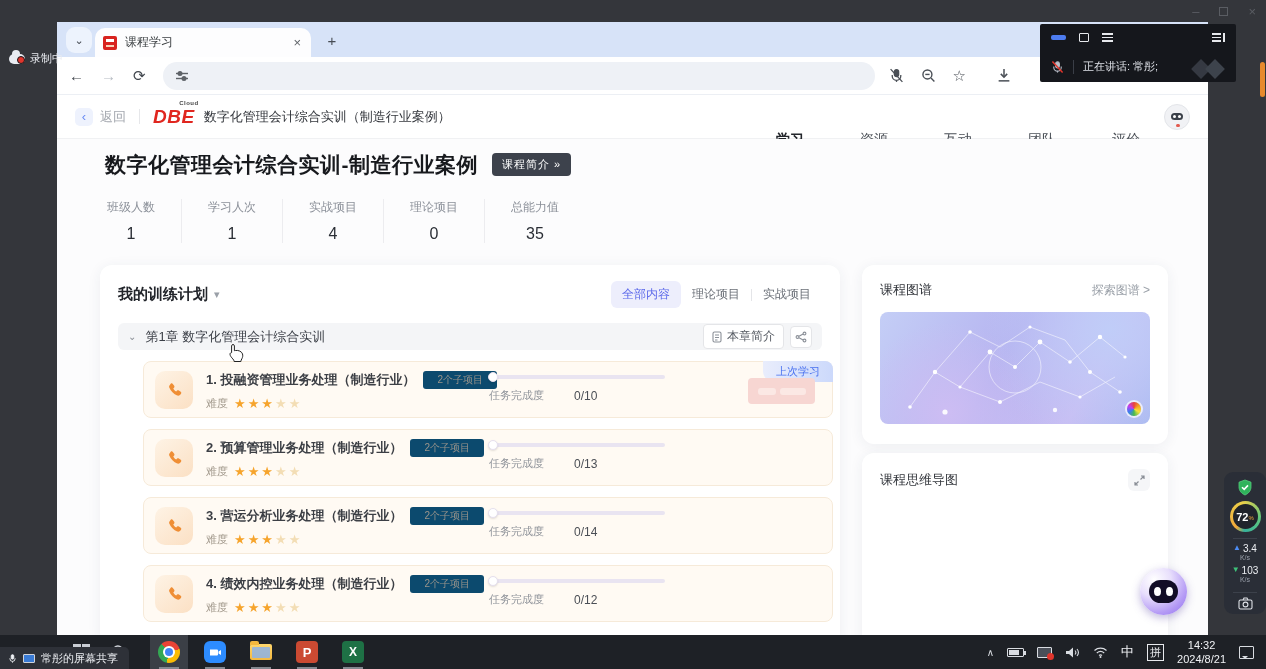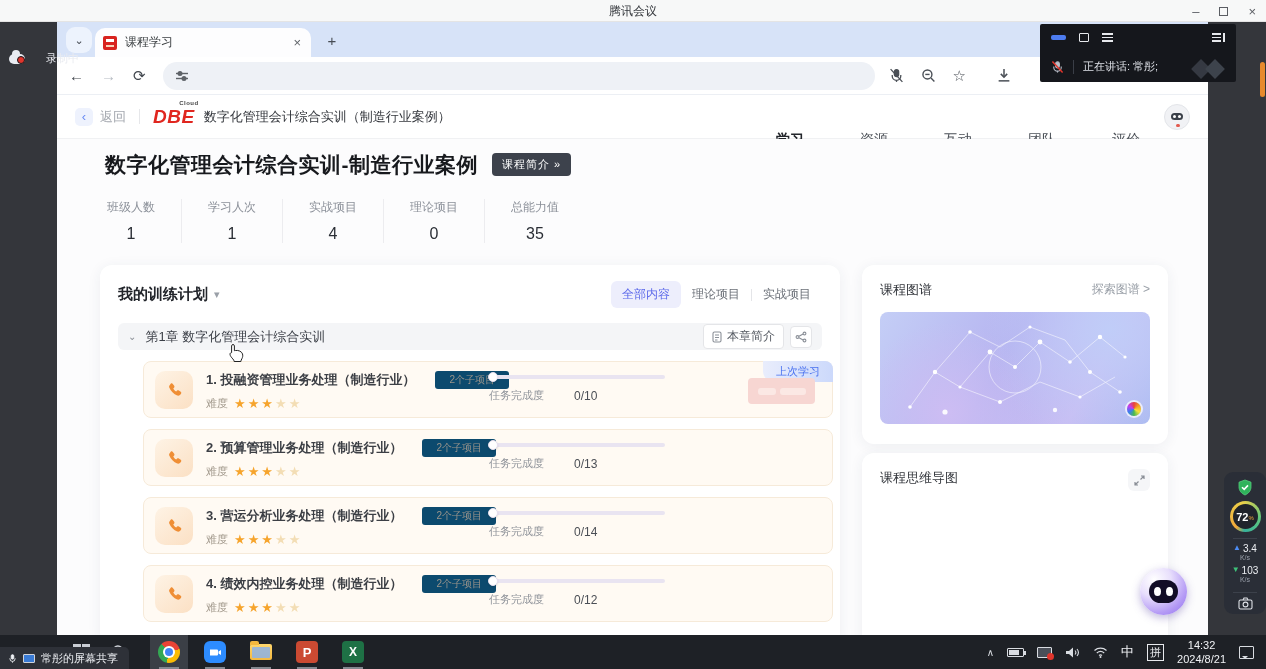--- a/index.html
+++ b/index.html
@@ -83,21 +83,21 @@
   #chapter-row{margin-top:15px;height:27px;background:#f4f5f7;border-radius:6px;display:flex;align-items:center;padding:0 10px;}
   #chapter-row .chev{font-size:10px;color:#8b9097;}
   #chapter-row .ch-title{font-size:13px;color:#3b3f47;margin-left:9px;}
   #chapter-actions{margin-left:auto;display:flex;align-items:center;gap:6px;}
   .ch-btn{display:flex;align-items:center;gap:5px;background:#fff;border:1px solid #e4e5e8;border-radius:4px;padding:3px 8px;font-size:12px;color:#565b63;}
   .ch-sq{width:22px;height:22px;border:1px solid #e4e5e8;border-radius:4px;background:#fff;display:flex;align-items:center;justify-content:center;}
 
   #plan-items{margin-top:11px;padding-left:25px;}
   .plan-item{position:relative;width:690px;height:57px;background:#fffaf3;border:1px solid #f6ead9;border-radius:8px;margin-bottom:11px;}
   .pi-icon{position:absolute;left:11px;top:9px;width:38px;height:38px;border-radius:10px;background:linear-gradient(140deg,#fef3e5,#fbe0c4);display:flex;align-items:center;justify-content:center;}
-  .pi-titlerow{position:absolute;left:62px;top:9px;display:flex;align-items:center;gap:20px;}
+  .pi-titlerow{position:absolute;left:62px;top:9px;display:flex;align-items:center;gap:8px;}
   .pi-title{font-size:13px;font-weight:700;color:#3c3f45;}
   .pi-badge{font-size:10px;color:#9a948b;background:#0c4a6e;border-radius:3px;padding:2px 14px;}
   .pi-diff{position:absolute;left:62px;top:32px;display:flex;align-items:center;gap:6px;}
   .pi-diff .dlabel{font-size:11px;color:#a39a8d;}
   .stars span{font-size:13px;letter-spacing:2px;}
   .stars .on{color:#f6a42c;}
   .stars .off{color:#f3ddb4;}
   .pi-progress{position:absolute;left:345px;top:13px;width:176px;}
   .pi-bar{position:relative;height:4px;border-radius:2px;background:#e9e4f1;}
   .pi-bar .knob{position:absolute;left:-1px;top:-3px;width:10px;height:10px;border-radius:50%;background:#fff;border:1px solid #e5dfee;box-shadow:0 1px 2px rgba(0,0,0,.12);}
@@ -105,21 +105,21 @@
   .pi-bar-label .plabel{font-size:11px;color:#8f939a;text-align:center;}
   .pi-bar-label .pval{font-size:12px;color:#4a4e55;}
   .pi-ribbon{position:absolute;top:-1px;right:-1px;font-size:11px;color:#4a72ef;background:linear-gradient(90deg,#e9edfc,#ccd9fb);padding:3px 13px;border-radius:0 8px 0 11px;}
   .pi-action{position:absolute;right:17px;top:16px;width:67px;height:26px;border:none;border-radius:4px;background:#f7d6d2;display:flex;align-items:center;justify-content:center;gap:4px;}
   .pi-action i{display:block;width:18px;height:7px;border-radius:3px;background:#fbece9;opacity:.8;}
   .pi-action i:last-child{width:26px;}
 
   
   .side-card{position:absolute;background:#fff;border-radius:12px;box-shadow:0 2px 14px rgba(40,50,80,.07);padding:16px 18px;}
   #graph-card{left:805px;top:126px;width:306px;height:179px;}
-  .sc-head{display:flex;justify-content:space-between;}
+  .sc-head{display:flex;align-items:center;justify-content:space-between;}
   .sc-title{font-size:13px;color:#34373d;}
   .sc-link{font-size:12px;color:#9aa0a8;}
   #graph-img{position:relative;margin-top:13px;height:112px;border-radius:8px;overflow:hidden;
     background:radial-gradient(circle at 25% 90%,#cdbdf3 0%,rgba(205,189,243,0) 40%),
                radial-gradient(circle at 85% 15%,#c0cdf8 0%,rgba(192,205,248,0) 50%),
                linear-gradient(120deg,#c4cef6 0%,#b6b4f0 45%,#c9bdf3 75%,#a9b9f0 100%);}
   #graph-img svg{position:absolute;inset:0;}
   .rainbow-dot{position:absolute;right:9px;bottom:8px;width:14px;height:14px;border-radius:50%;
     background:conic-gradient(#e8433b,#f5a623,#f7e23a,#45b954,#3b7ef0,#c53bf0,#e8433b);box-shadow:0 0 0 2px rgba(255,255,255,.7);}
   #mindmap-card{left:805px;top:314px;width:306px;height:200px;}
@@ -144,21 +144,21 @@
   .panel-ico u{display:block;width:2.5px;height:9px;background:#e7e9ed;}
   .mt-row2{height:31px;display:flex;align-items:center;gap:9px;padding:0 11px;position:relative;}
   .mt-div{width:1px;height:14px;background:#3a3e47;}
   .speaking{font-size:11px;color:#dfe2e8;white-space:nowrap;}
   .watermark{position:absolute;right:8px;bottom:3px;width:38px;height:20px;overflow:hidden;opacity:.85;}
   .watermark i{position:absolute;width:14px;height:14px;background:#3b4049;transform:rotate(45deg);top:3px;}
   .watermark i:first-child{left:4px;}
   .watermark i:last-child{left:18px;background:#454b55;}
 
   
-  #rec-badge{position:absolute;left:9px;top:51px;display:flex;align-items:center;gap:21px;z-index:85;color:#e9ebf0;font-size:11px;}
+  #rec-badge{position:absolute;left:9px;top:51px;display:flex;align-items:center;gap:5px;z-index:85;color:#e9ebf0;font-size:11px;}
   .cloud{position:relative;width:16px;height:10px;background:#e9ecf2;border-radius:6px;}
   .cloud:before{content:"";position:absolute;left:3px;top:-4px;width:8px;height:8px;border-radius:50%;background:#e9ecf2;}
   .cloud:after{content:"";position:absolute;right:0px;bottom:0px;width:6px;height:6px;border-radius:50%;background:#e0352c;border:1px solid #15171c;}
 
   
   #edge-pill{position:absolute;left:1260px;top:62px;width:5px;height:35px;border-radius:3px;background:#e78a2c;z-index:85;}
   #monitor{position:absolute;left:1224px;top:472px;width:42px;height:142px;background:#2a2e37;border-radius:9px;z-index:85;display:flex;flex-direction:column;align-items:center;padding-top:7px;}
   .ring{position:relative;width:31px;height:31px;border-radius:50%;margin-top:5px;background:conic-gradient(from 220deg,#f2a93b,#eccf49 35%,#63c77c 65%,#35b29c 90%,#f2a93b);}
   .ring .inner{position:absolute;inset:3px;border-radius:50%;background:#20232b;display:flex;align-items:center;justify-content:center;}
   .ring .score{font-size:11px;font-weight:700;color:#fff;}
@@ -205,23 +205,20 @@
   .mini-scr{width:12px;height:9px;border:1px solid #cfd3da;border-radius:1px;background:#3a7bd5;}
 
   
   #cursor{position:absolute;left:228px;top:343px;z-index:120;}
 </style>
 </head>
 <body>
 
 <div id="root">
 
-  <div id="titlebar">
-    <div class="app-title">腾讯会议</div>
-  </div>
   <div id="win-controls">
     <span>–</span>
     <span class="maxi"></span>
     <span>×</span>
   </div>
 
   <div id="rec-badge">
     <span class="cloud"></span>
     <span>录制中</span>
   </div>

